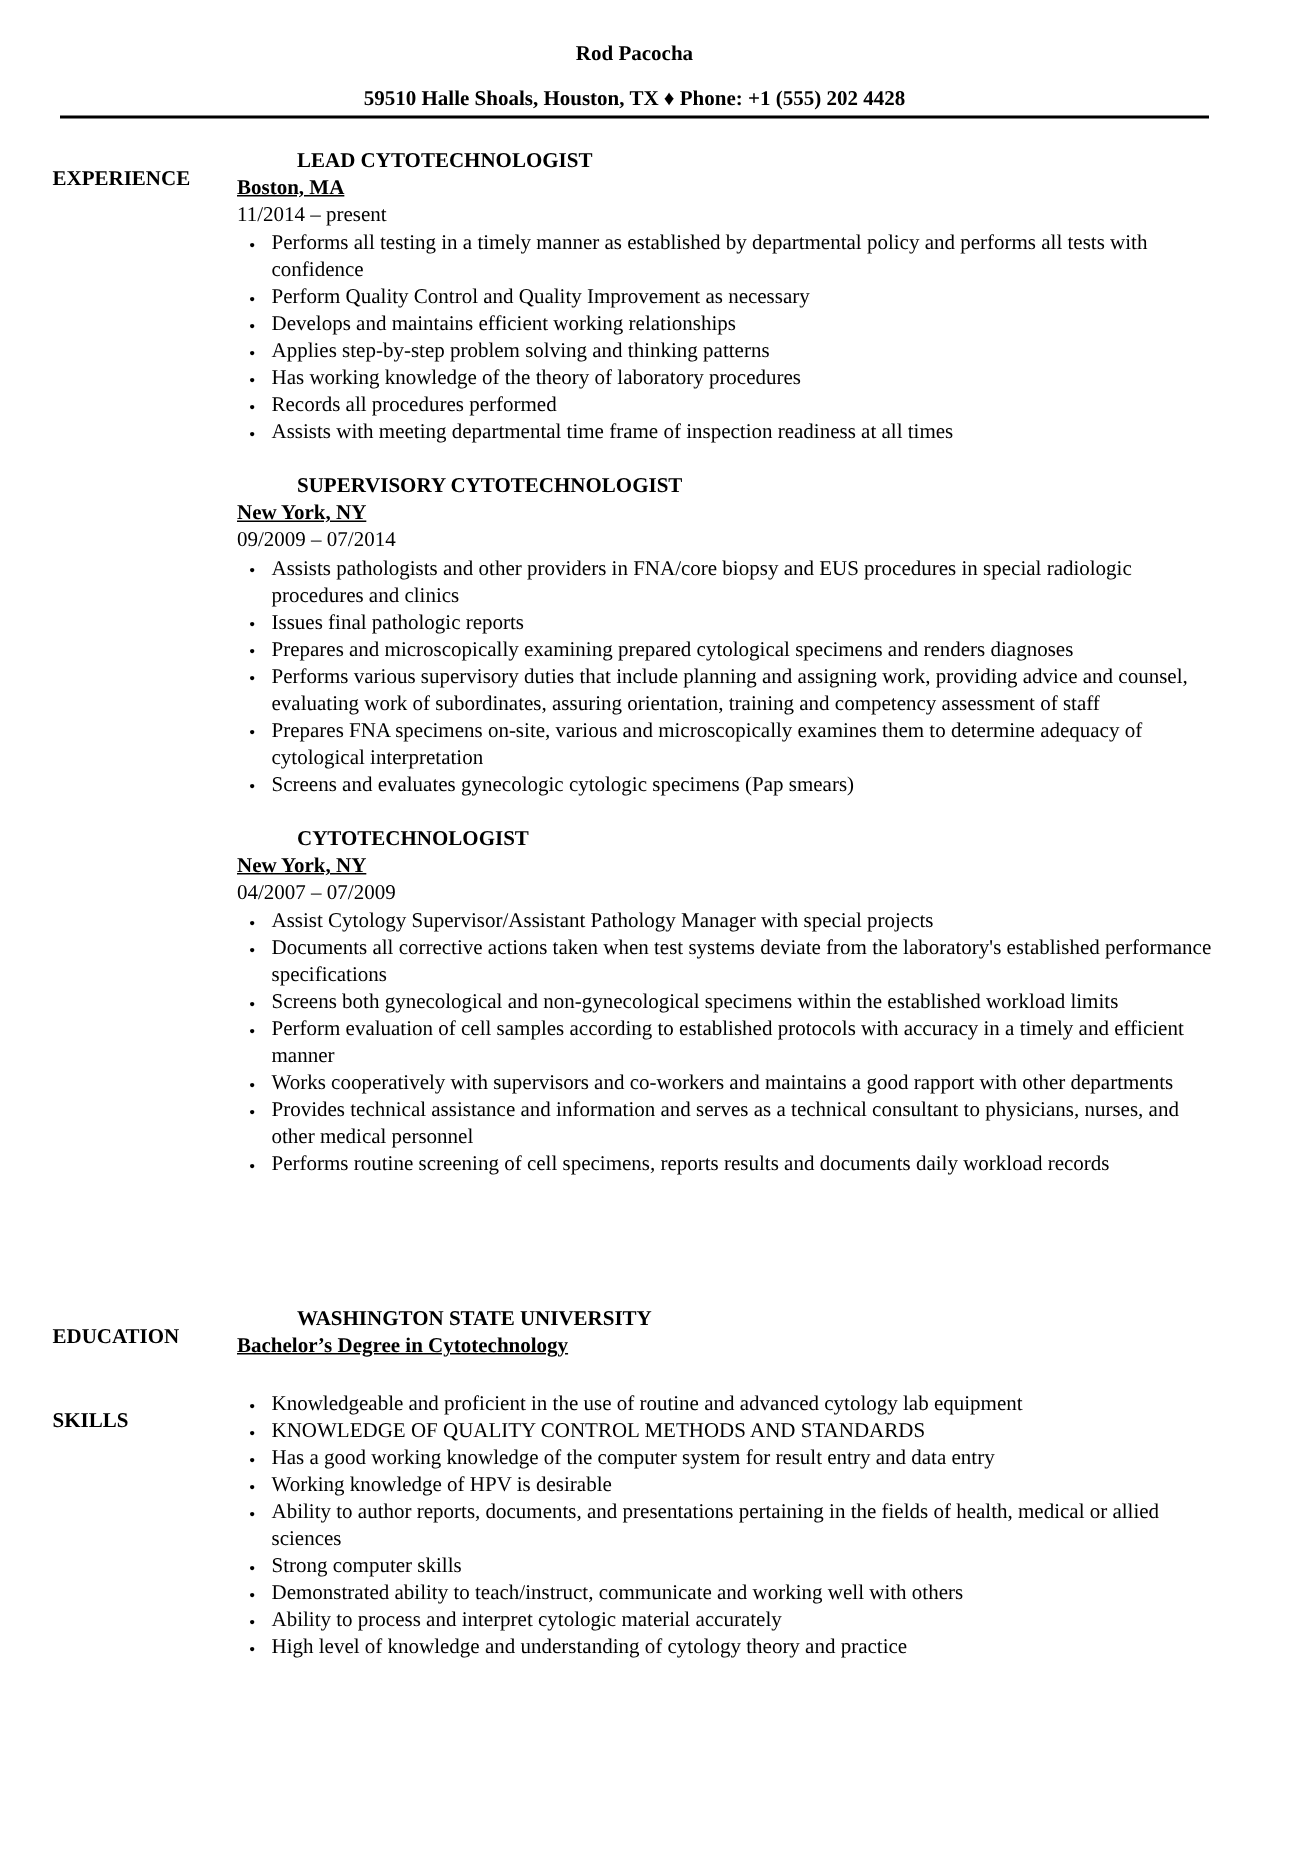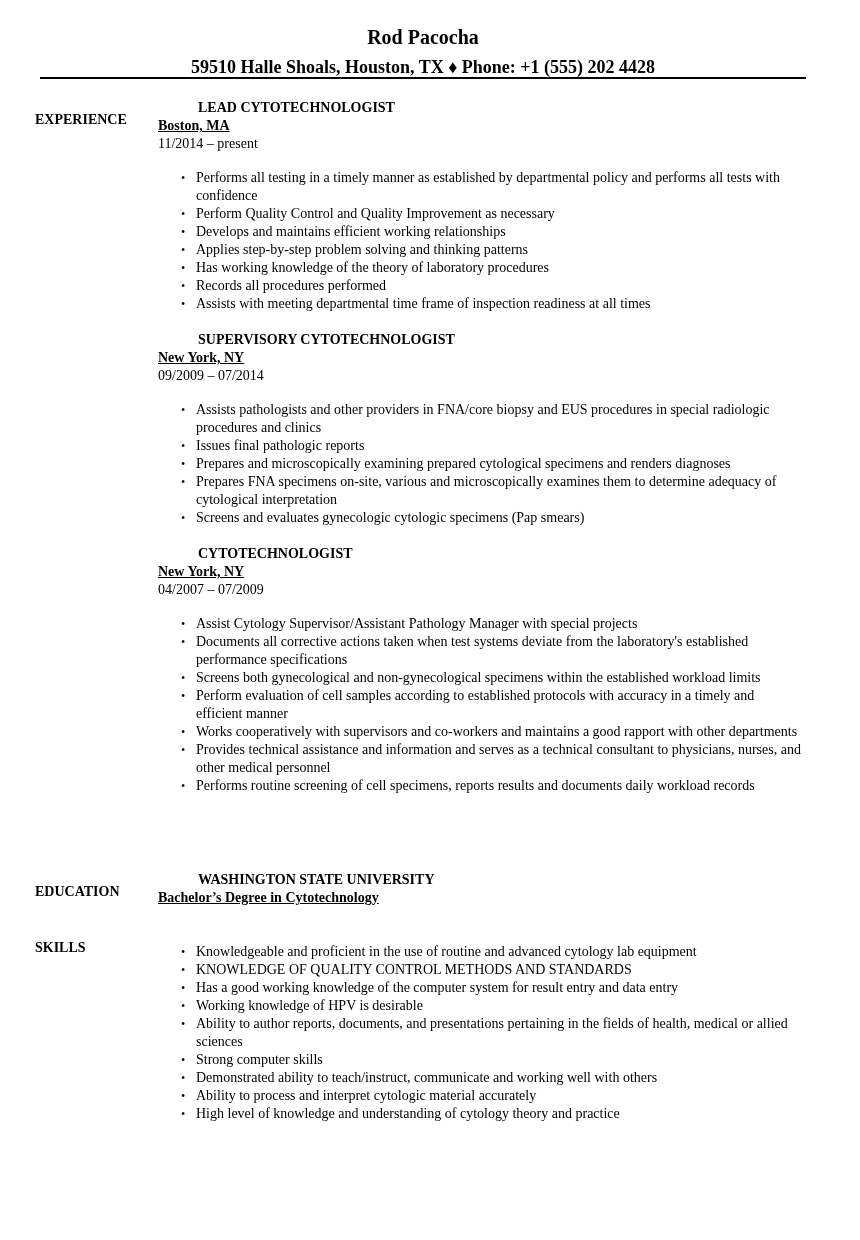--- a/index.html
+++ b/index.html
@@ -23,31 +23,31 @@
       top: 0;
       width: 860px;
     }
     .name {
       position: absolute;
       top: 26px;
       left: 0;
       width: 846px;
       text-align: center;
       font-weight: bold;
-      font-size: 20px;
+      font-size: 14px;
       line-height: 22px;
     }
     .contact {
       position: absolute;
       top: 58px;
       left: 0;
       width: 846px;
       text-align: center;
       font-weight: bold;
-      font-size: 18px;
+      font-size: 14px;
       line-height: 18px;
     }
     .rule {
       position: absolute;
       top: 77px;
       left: 40px;
       width: 766px;
       height: 2px;
       background: #000000;
     }
@@ -84,21 +84,21 @@
     .job-location, .edu-degree {
       font-weight: bold;
       line-height: 18px;
       text-decoration: underline;
     }
     .job-dates {
       line-height: 18px;
     }
     ul.bullets {
       list-style: none;
-      margin: 16px;
+      margin: 1px;
       padding: 0;
     }
     ul.bullets li {
       position: relative;
       padding-left: 22px;
       line-height: 18px;
     }
     ul.bullets li::before {
       content: "\2022";
       position: absolute;
@@ -139,20 +139,21 @@
     </div>
 
     <div class="job">
       <div class="job-title">SUPERVISORY CYTOTECHNOLOGIST</div>
       <div class="job-location">New York, NY</div>
       <div class="job-dates">09/2009 – 07/2014</div>
       <ul class="bullets">
         <li>Assists pathologists and other providers in FNA/core biopsy and EUS procedures in special radiologic procedures and clinics</li>
         <li>Issues final pathologic reports</li>
         <li>Prepares and microscopically examining prepared cytological specimens and renders diagnoses</li>
+        <li>Performs various supervisory duties that include planning and assigning work, providing advice and counsel, evaluating work of subordinates, assuring orientation, training and competency assessment of staff</li>
         <li>Prepares FNA specimens on-site, various and microscopically examines them to determine adequacy of cytological interpretation</li>
         <li>Screens and evaluates gynecologic cytologic specimens (Pap smears)</li>
       </ul>
     </div>
 
     <div class="job">
       <div class="job-title">CYTOTECHNOLOGIST</div>
       <div class="job-location">New York, NY</div>
       <div class="job-dates">04/2007 – 07/2009</div>
       <ul class="bullets">

